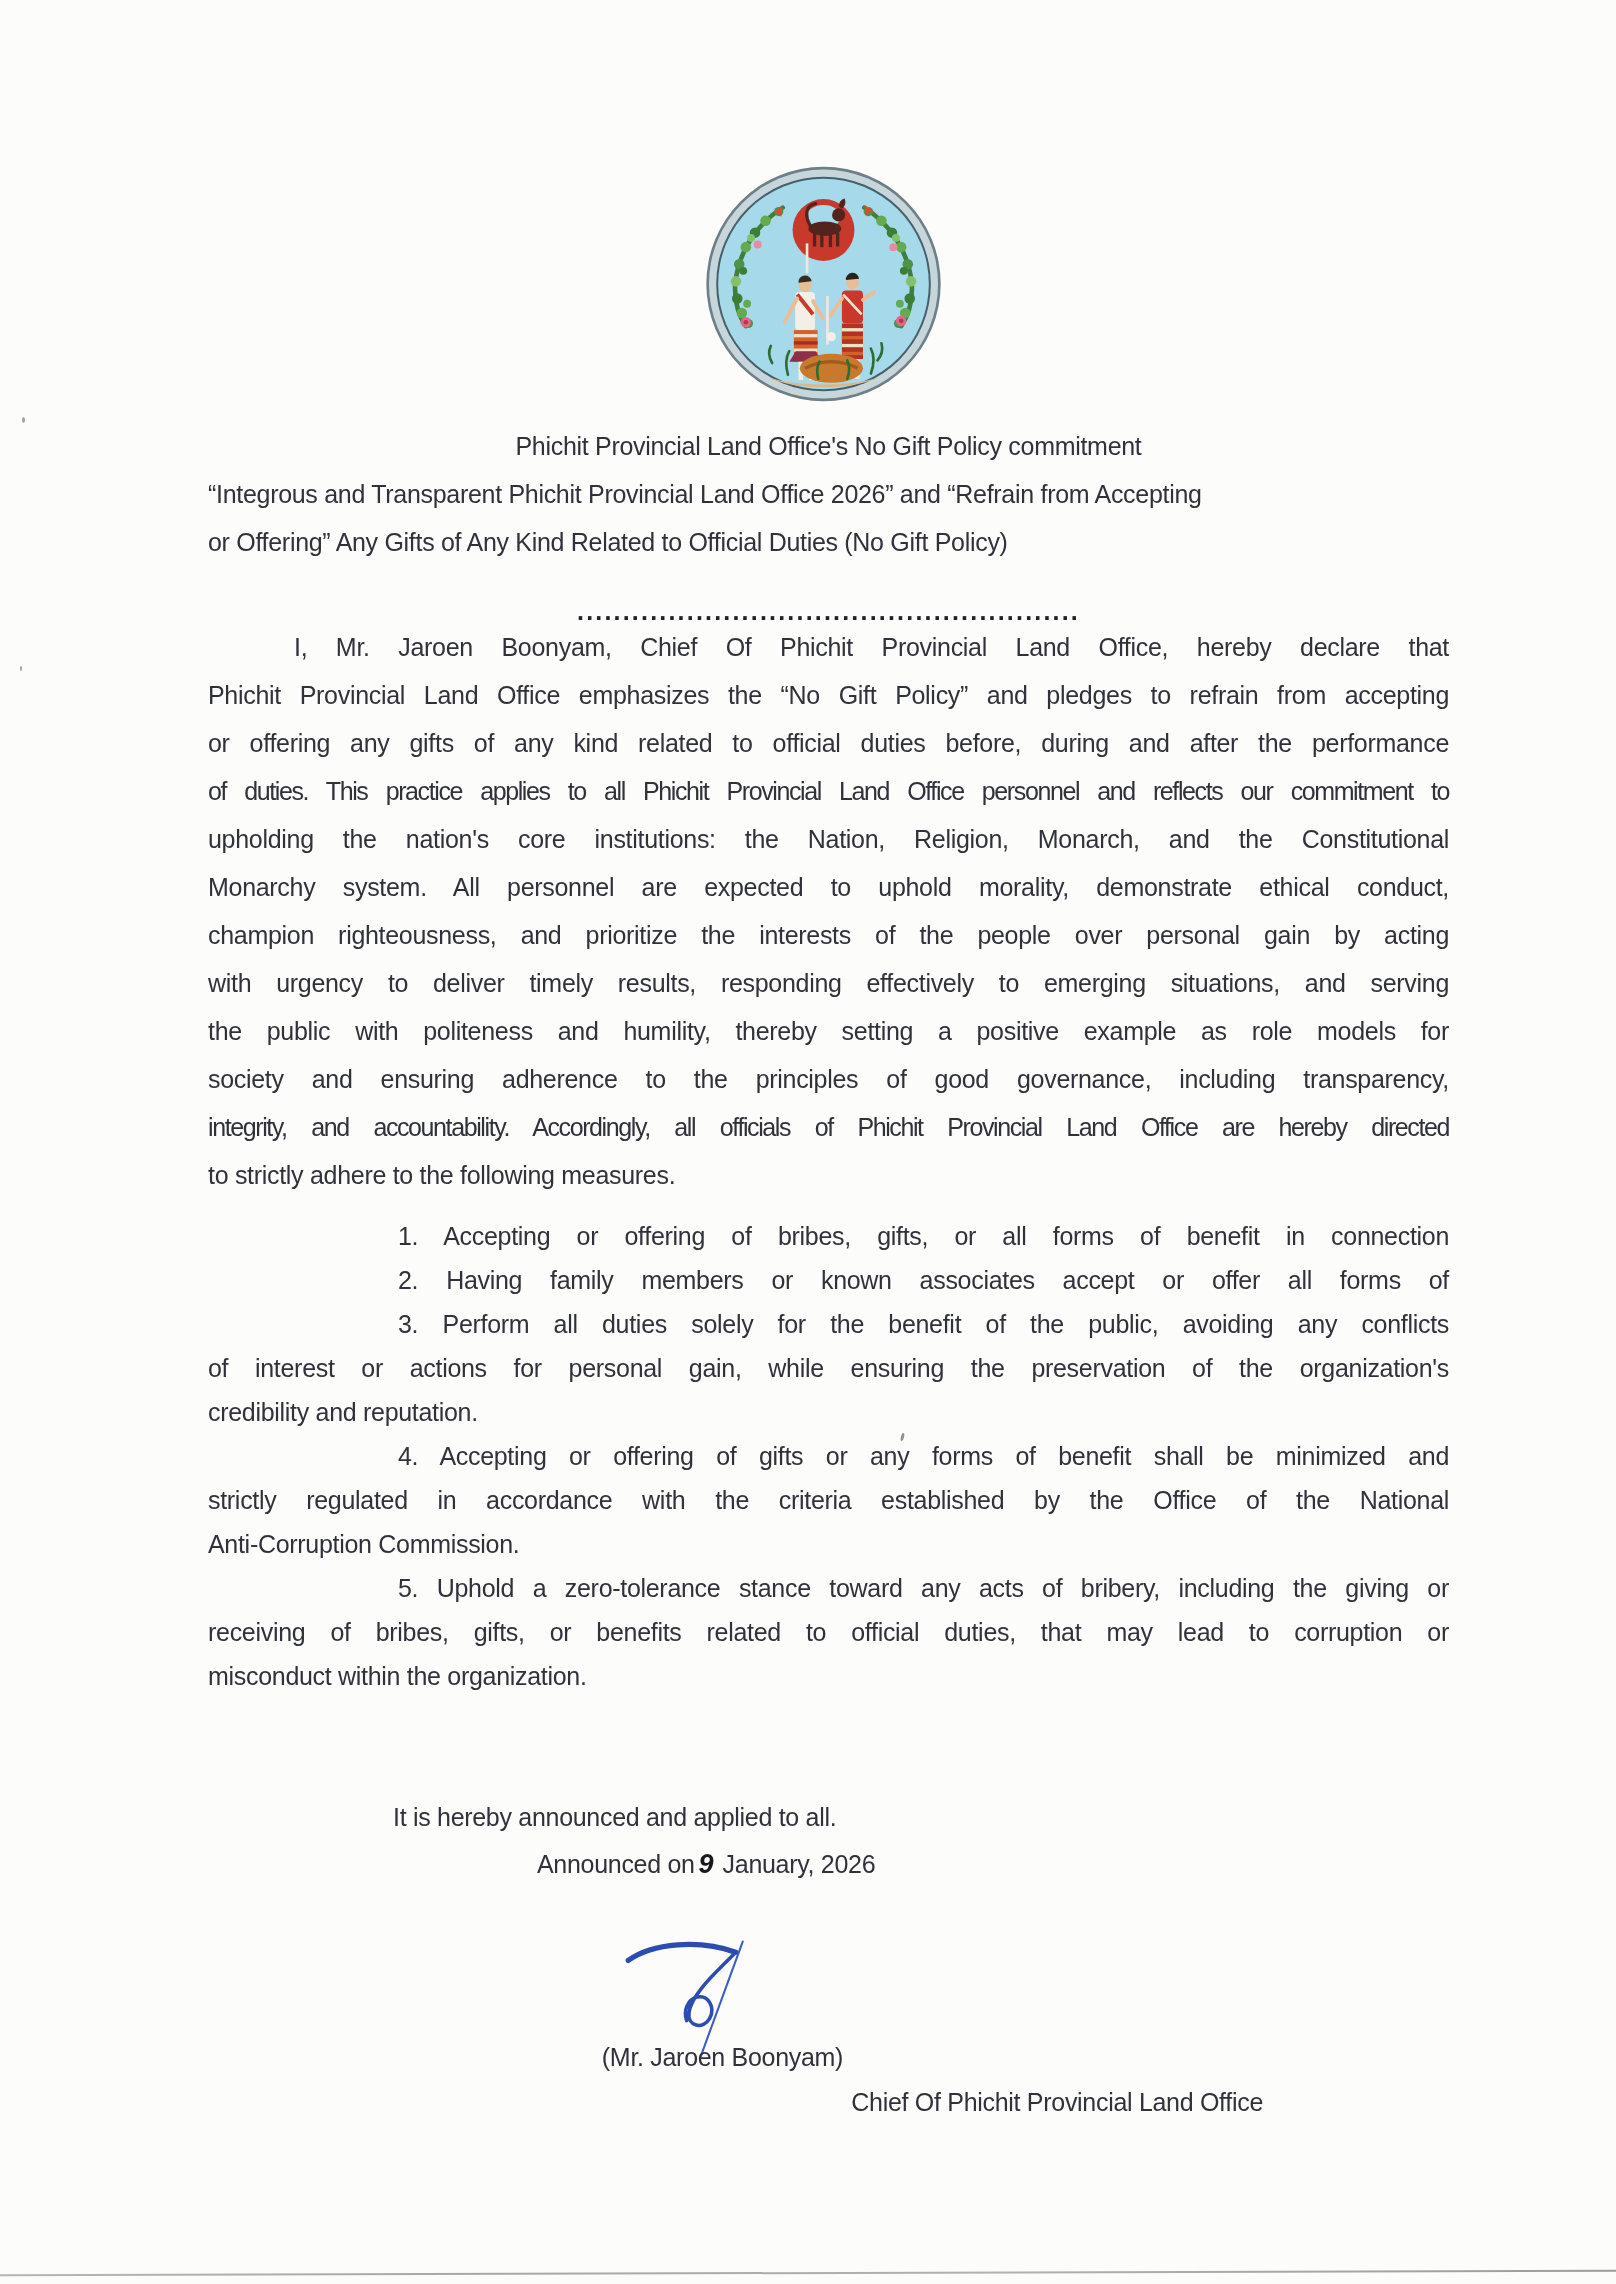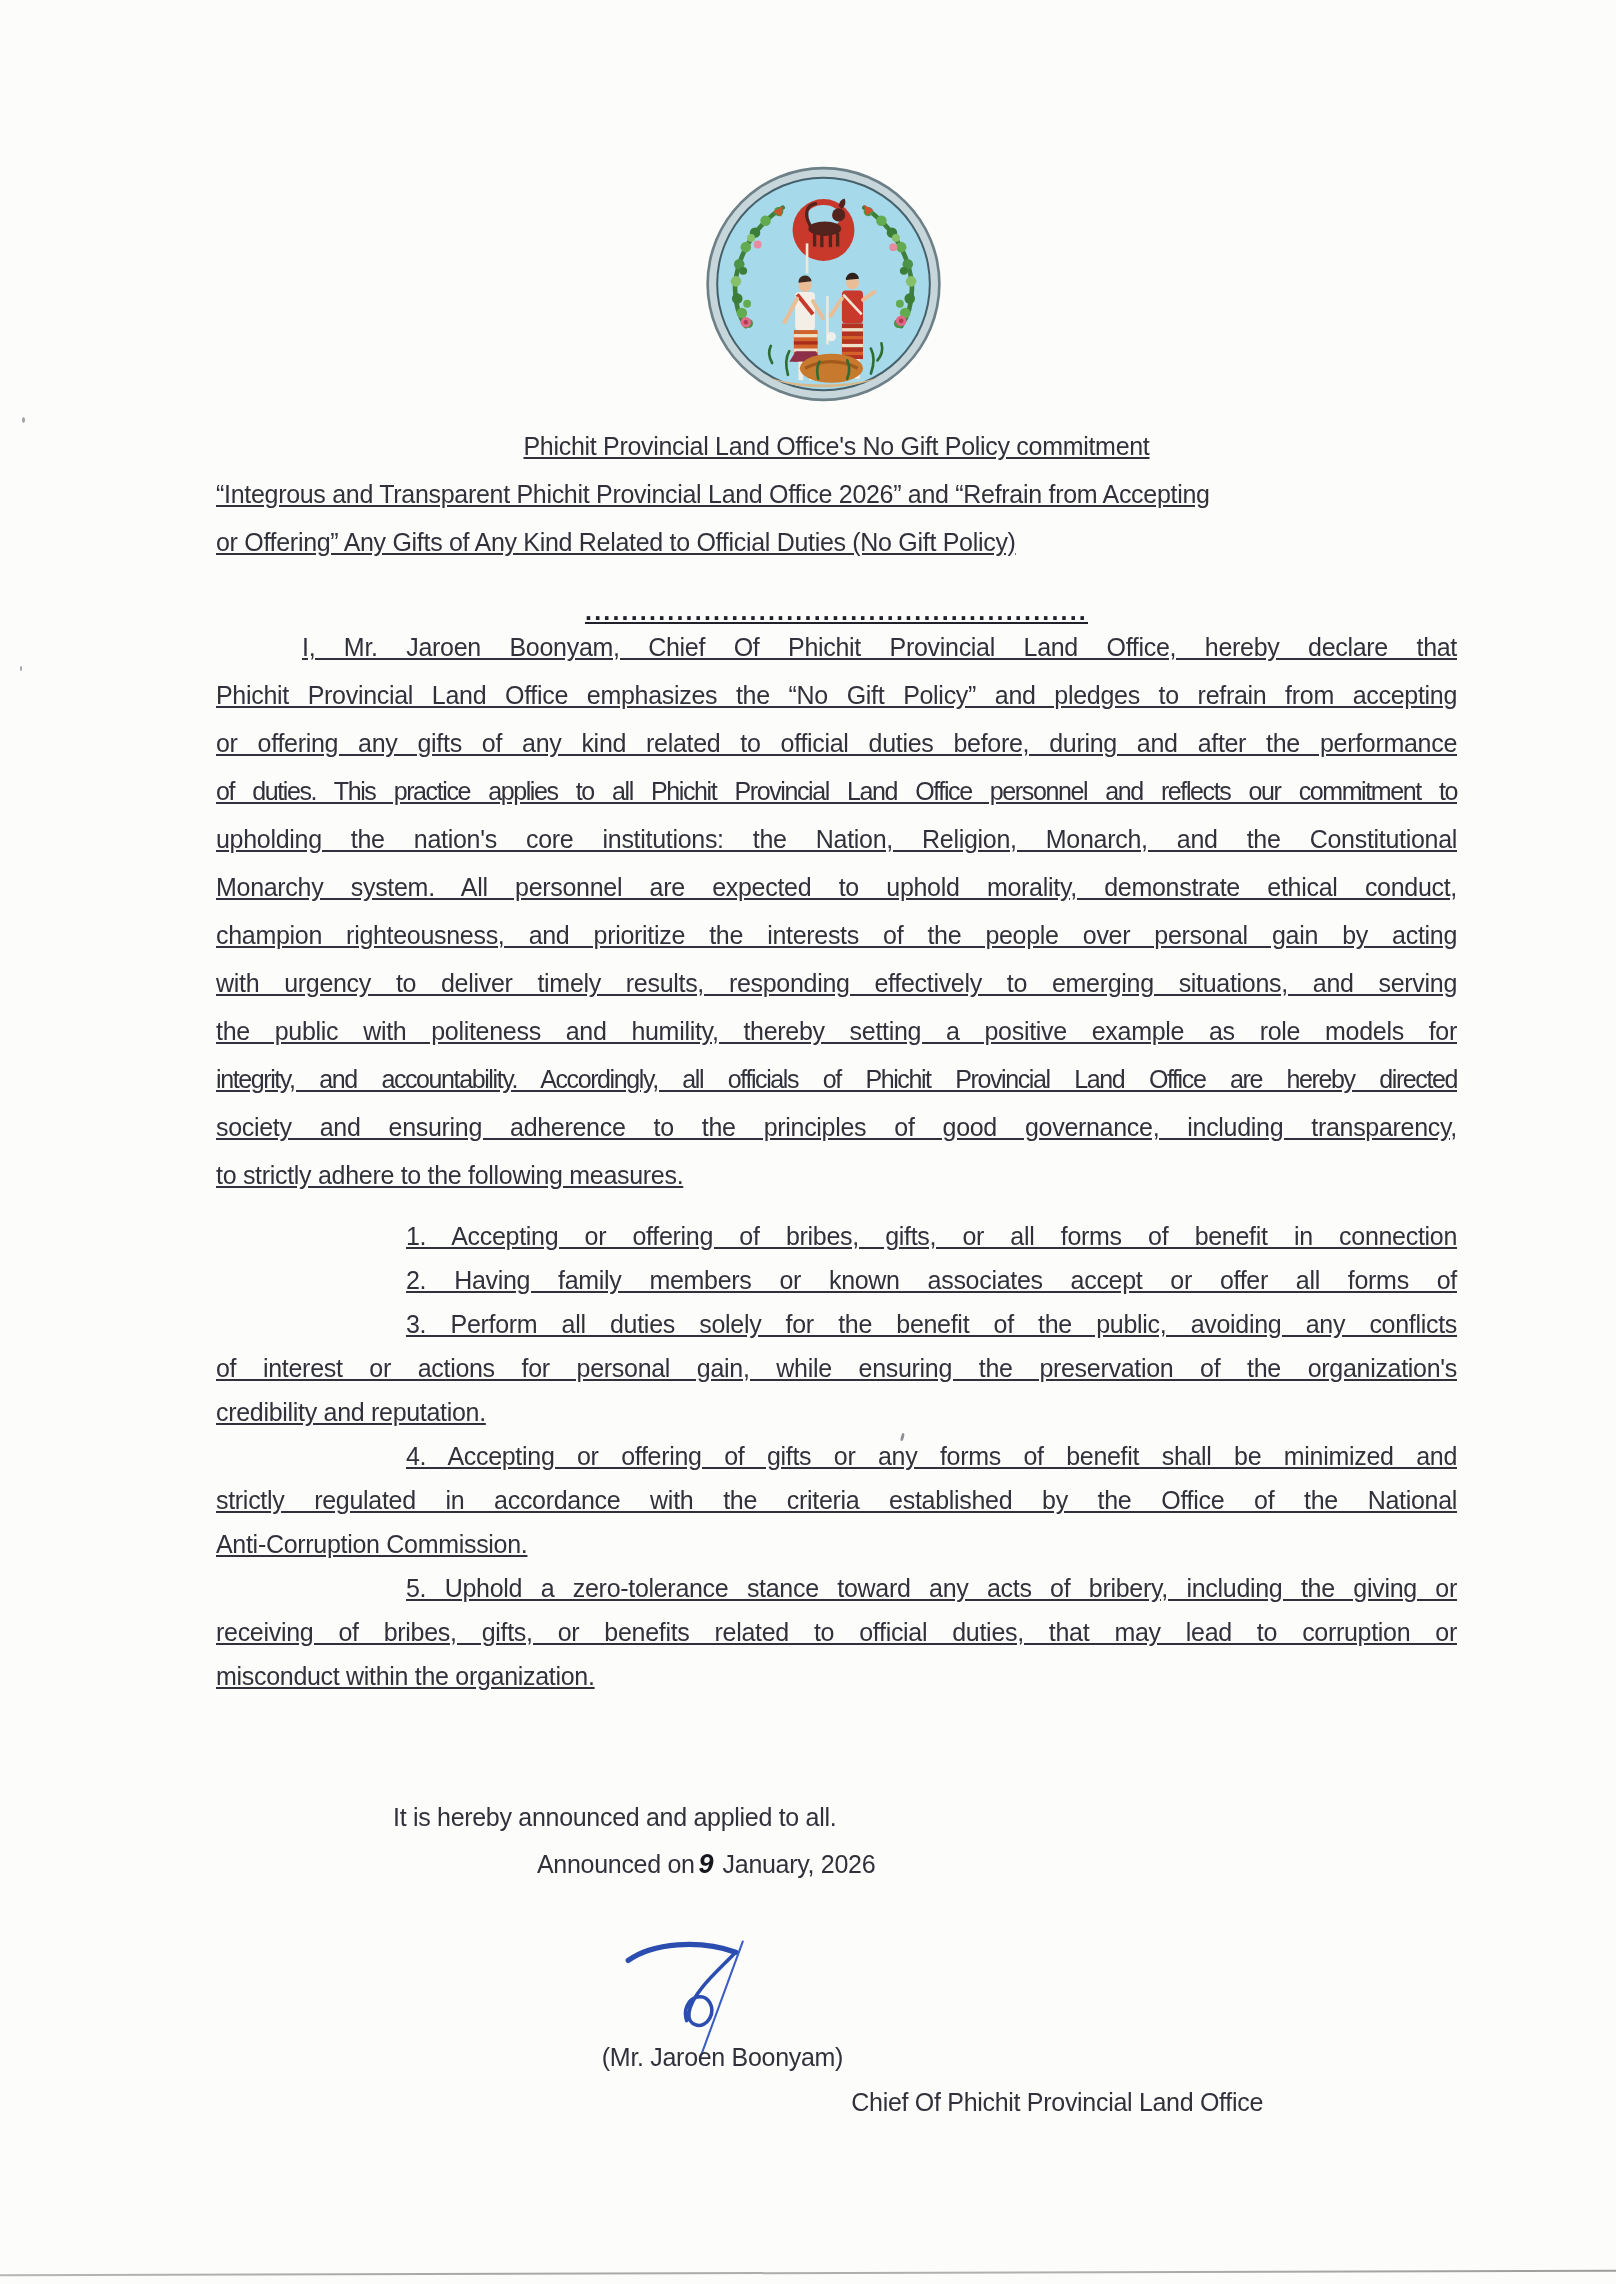--- a/index.html
+++ b/index.html
@@ -3,21 +3,21 @@
 <meta charset="utf-8">
 <style>
   html,body{margin:0;padding:0;background:#e8e8e8;}
   .page{
     position:relative; width:1616px; height:2284px;
     background:#fcfcfa; overflow:hidden;
     font-family:"Liberation Sans", sans-serif;
     color:#31313b;
   }
   .abs{position:absolute;}
-  .col{left:216px; width:1241px; font-size:25px; letter-spacing:-0.3px;text-decoration:underline;}
+  .col{left:208px; width:1241px; font-size:25px; letter-spacing:-0.3px;}
   .line{white-space:nowrap;}
   .j{text-align:justify; text-align-last:justify; white-space:normal;}
   .center{text-align:center;}
   .ind1{text-indent:86px;}
   .ind2{text-indent:190px;}
   .tight{letter-spacing:-1.4px; word-spacing:-2px;}
   .title-block{top:422px; line-height:48px;}
   .dots-row{top:588px; line-height:46px; font-weight:bold; font-size:25px;
             letter-spacing:2.2px; color:#20202a; text-align:center;}
   .intro-block{top:623px; line-height:48px;}
@@ -175,22 +175,22 @@
   <div class="abs col intro-block">
     <div class="j ind1">I, Mr. Jaroen Boonyam, Chief Of Phichit Provincial Land Office, hereby declare that</div>
     <div class="j">Phichit Provincial Land Office emphasizes the “No Gift Policy” and pledges to refrain from accepting</div>
     <div class="j">or offering any gifts of any kind related to official duties before, during and after the performance</div>
     <div class="j tight">of duties. This practice applies to all Phichit Provincial Land Office personnel and reflects our commitment to</div>
     <div class="j">upholding the nation's core institutions: the Nation, Religion, Monarch, and the Constitutional</div>
     <div class="j">Monarchy system. All personnel are expected to uphold morality, demonstrate ethical conduct,</div>
     <div class="j">champion righteousness, and prioritize the interests of the people over personal gain by acting</div>
     <div class="j">with urgency to deliver timely results, responding effectively to emerging situations, and serving</div>
     <div class="j">the public with politeness and humility, thereby setting a positive example as role models for</div>
+    <div class="j">society and ensuring adherence to the principles of good governance, including transparency,</div>
     <div class="j tight">integrity, and accountability. Accordingly, all officials of Phichit Provincial Land Office are hereby directed</div>
-    <div class="j">society and ensuring adherence to the principles of good governance, including transparency,</div>
     <div class="line">to strictly adhere to the following measures.</div>
   </div>
 
   <div class="abs col measures-block">
     <div class="j ind2">1. Accepting or offering of bribes, gifts, or all forms of benefit in connection</div>
     <div class="j ind2">2. Having family members or known associates accept or offer all forms of</div>
     <div class="j ind2">3. Perform all duties solely for the benefit of the public, avoiding any conflicts</div>
     <div class="j">of interest or actions for personal gain, while ensuring the preservation of the organization's</div>
     <div class="line">credibility and reputation.</div>
     <div class="j ind2">4. Accepting or offering of gifts or any forms of benefit shall be minimized and</div>

